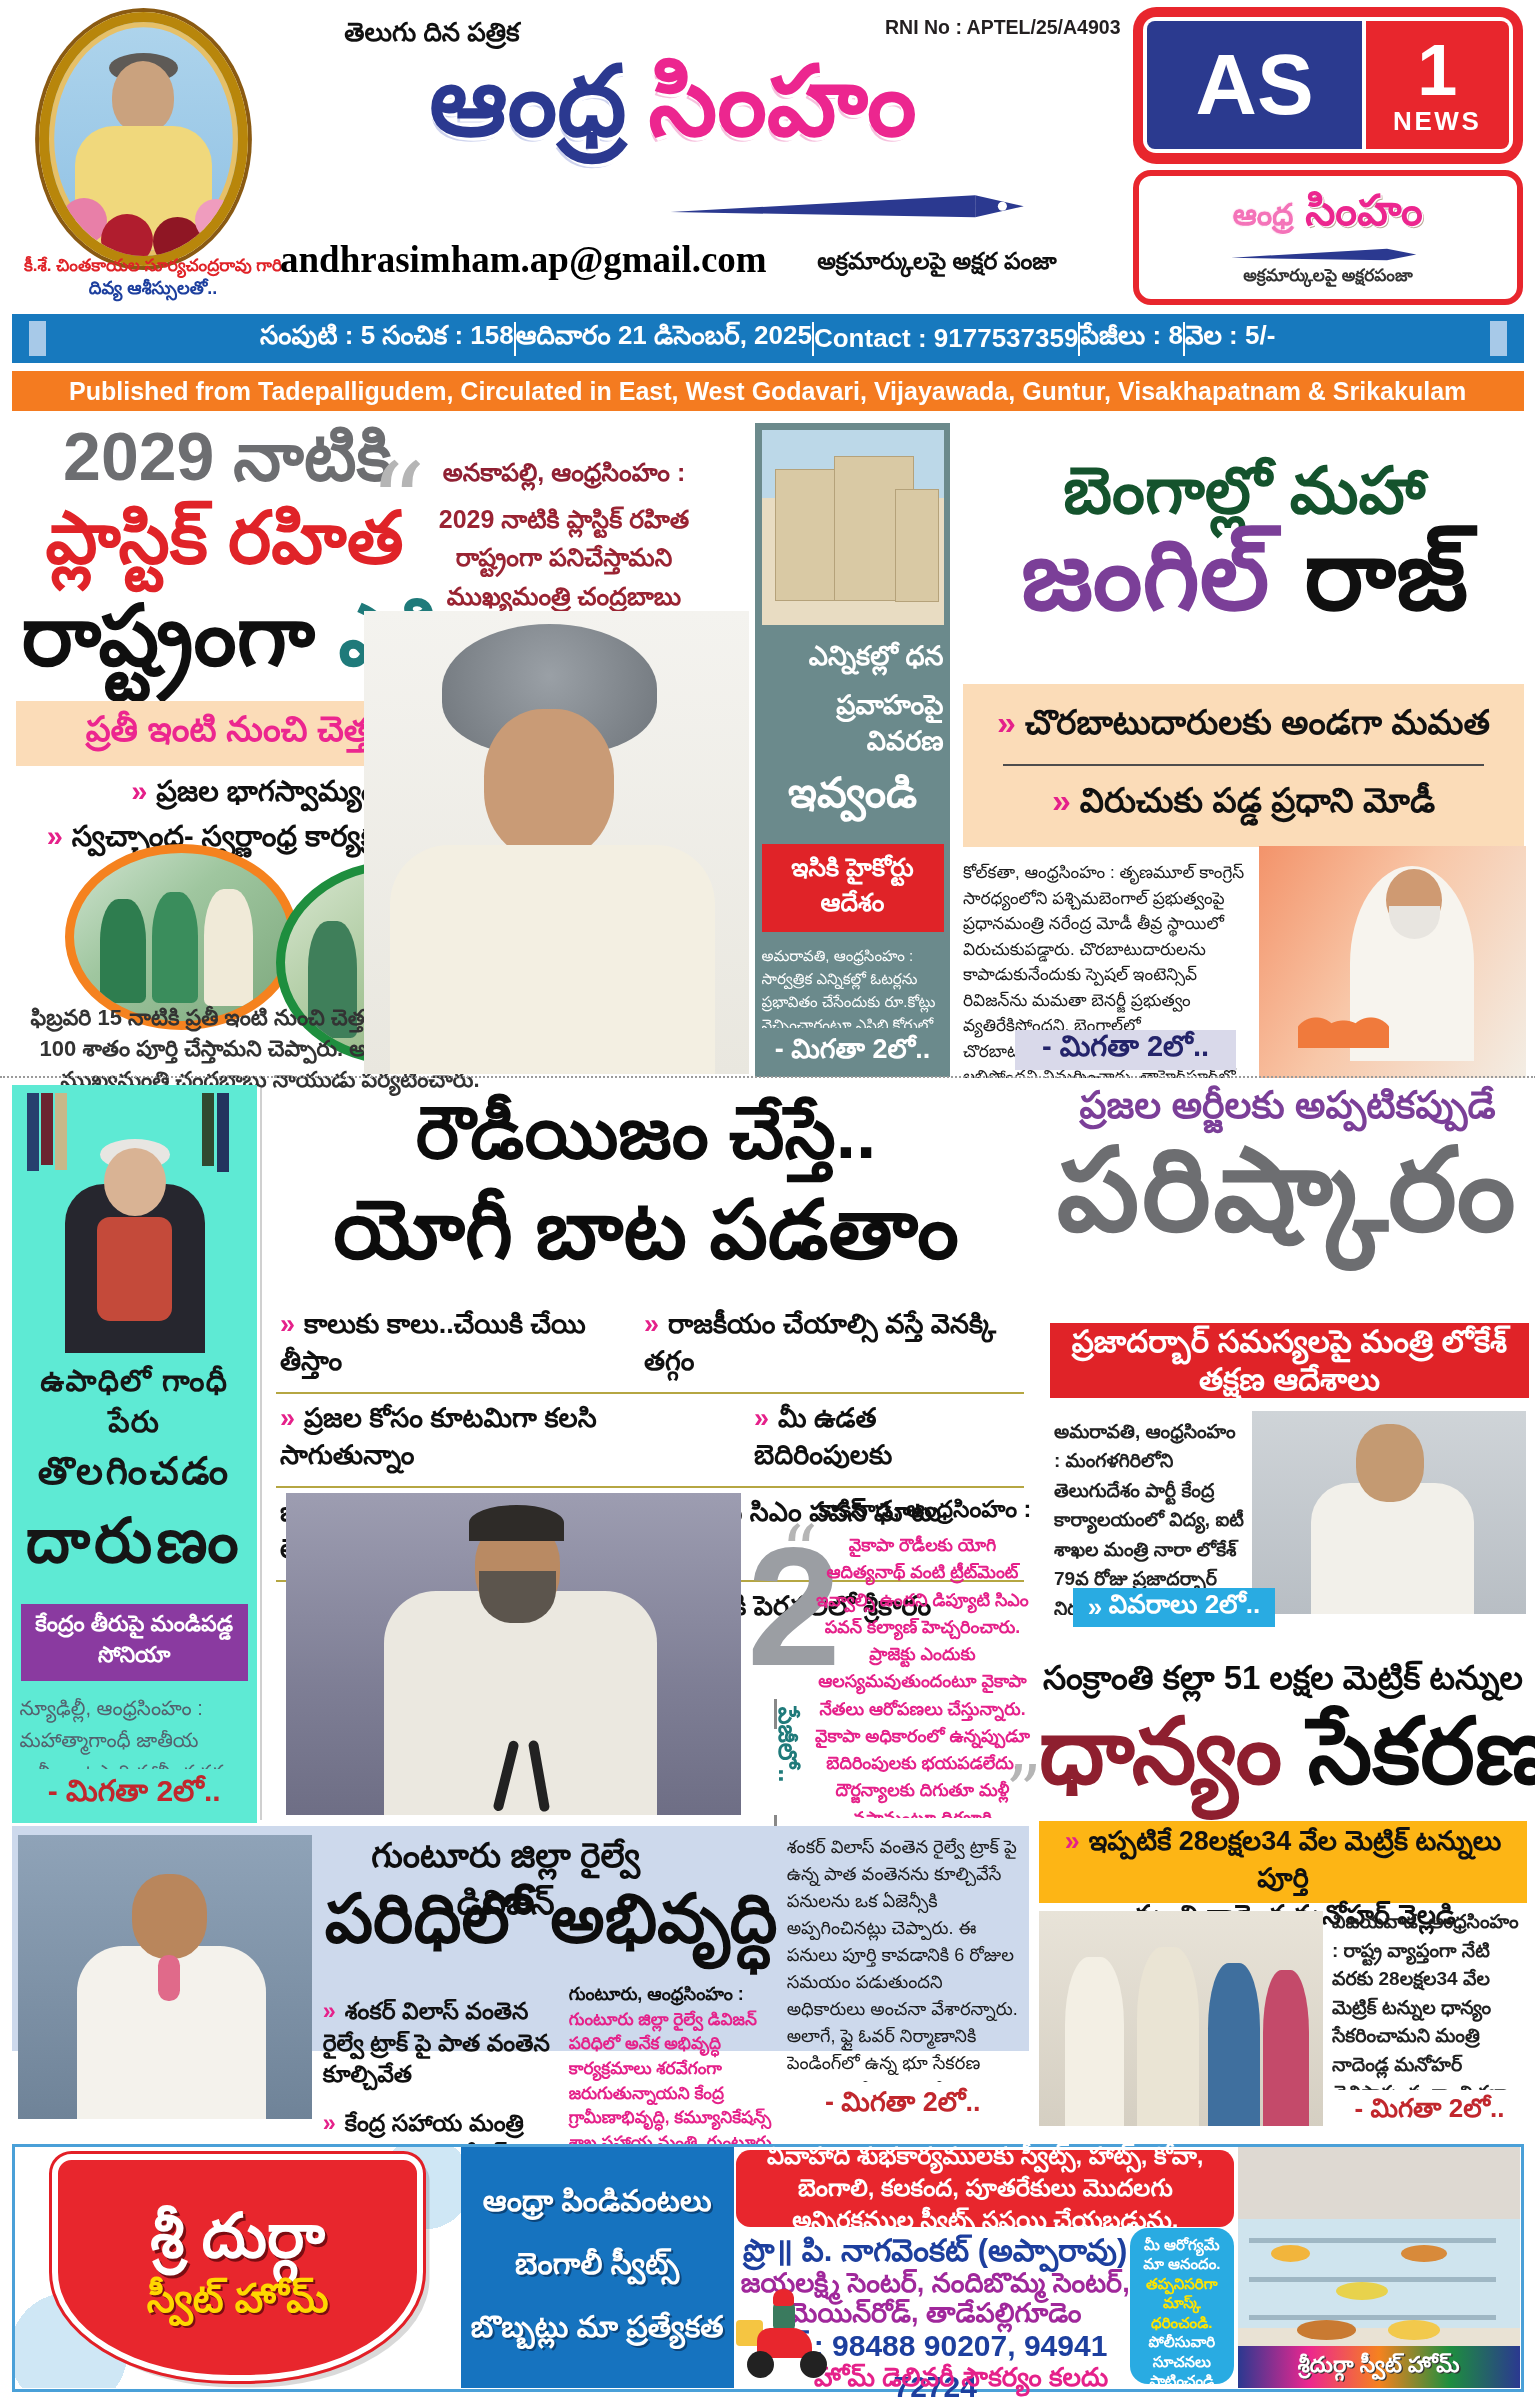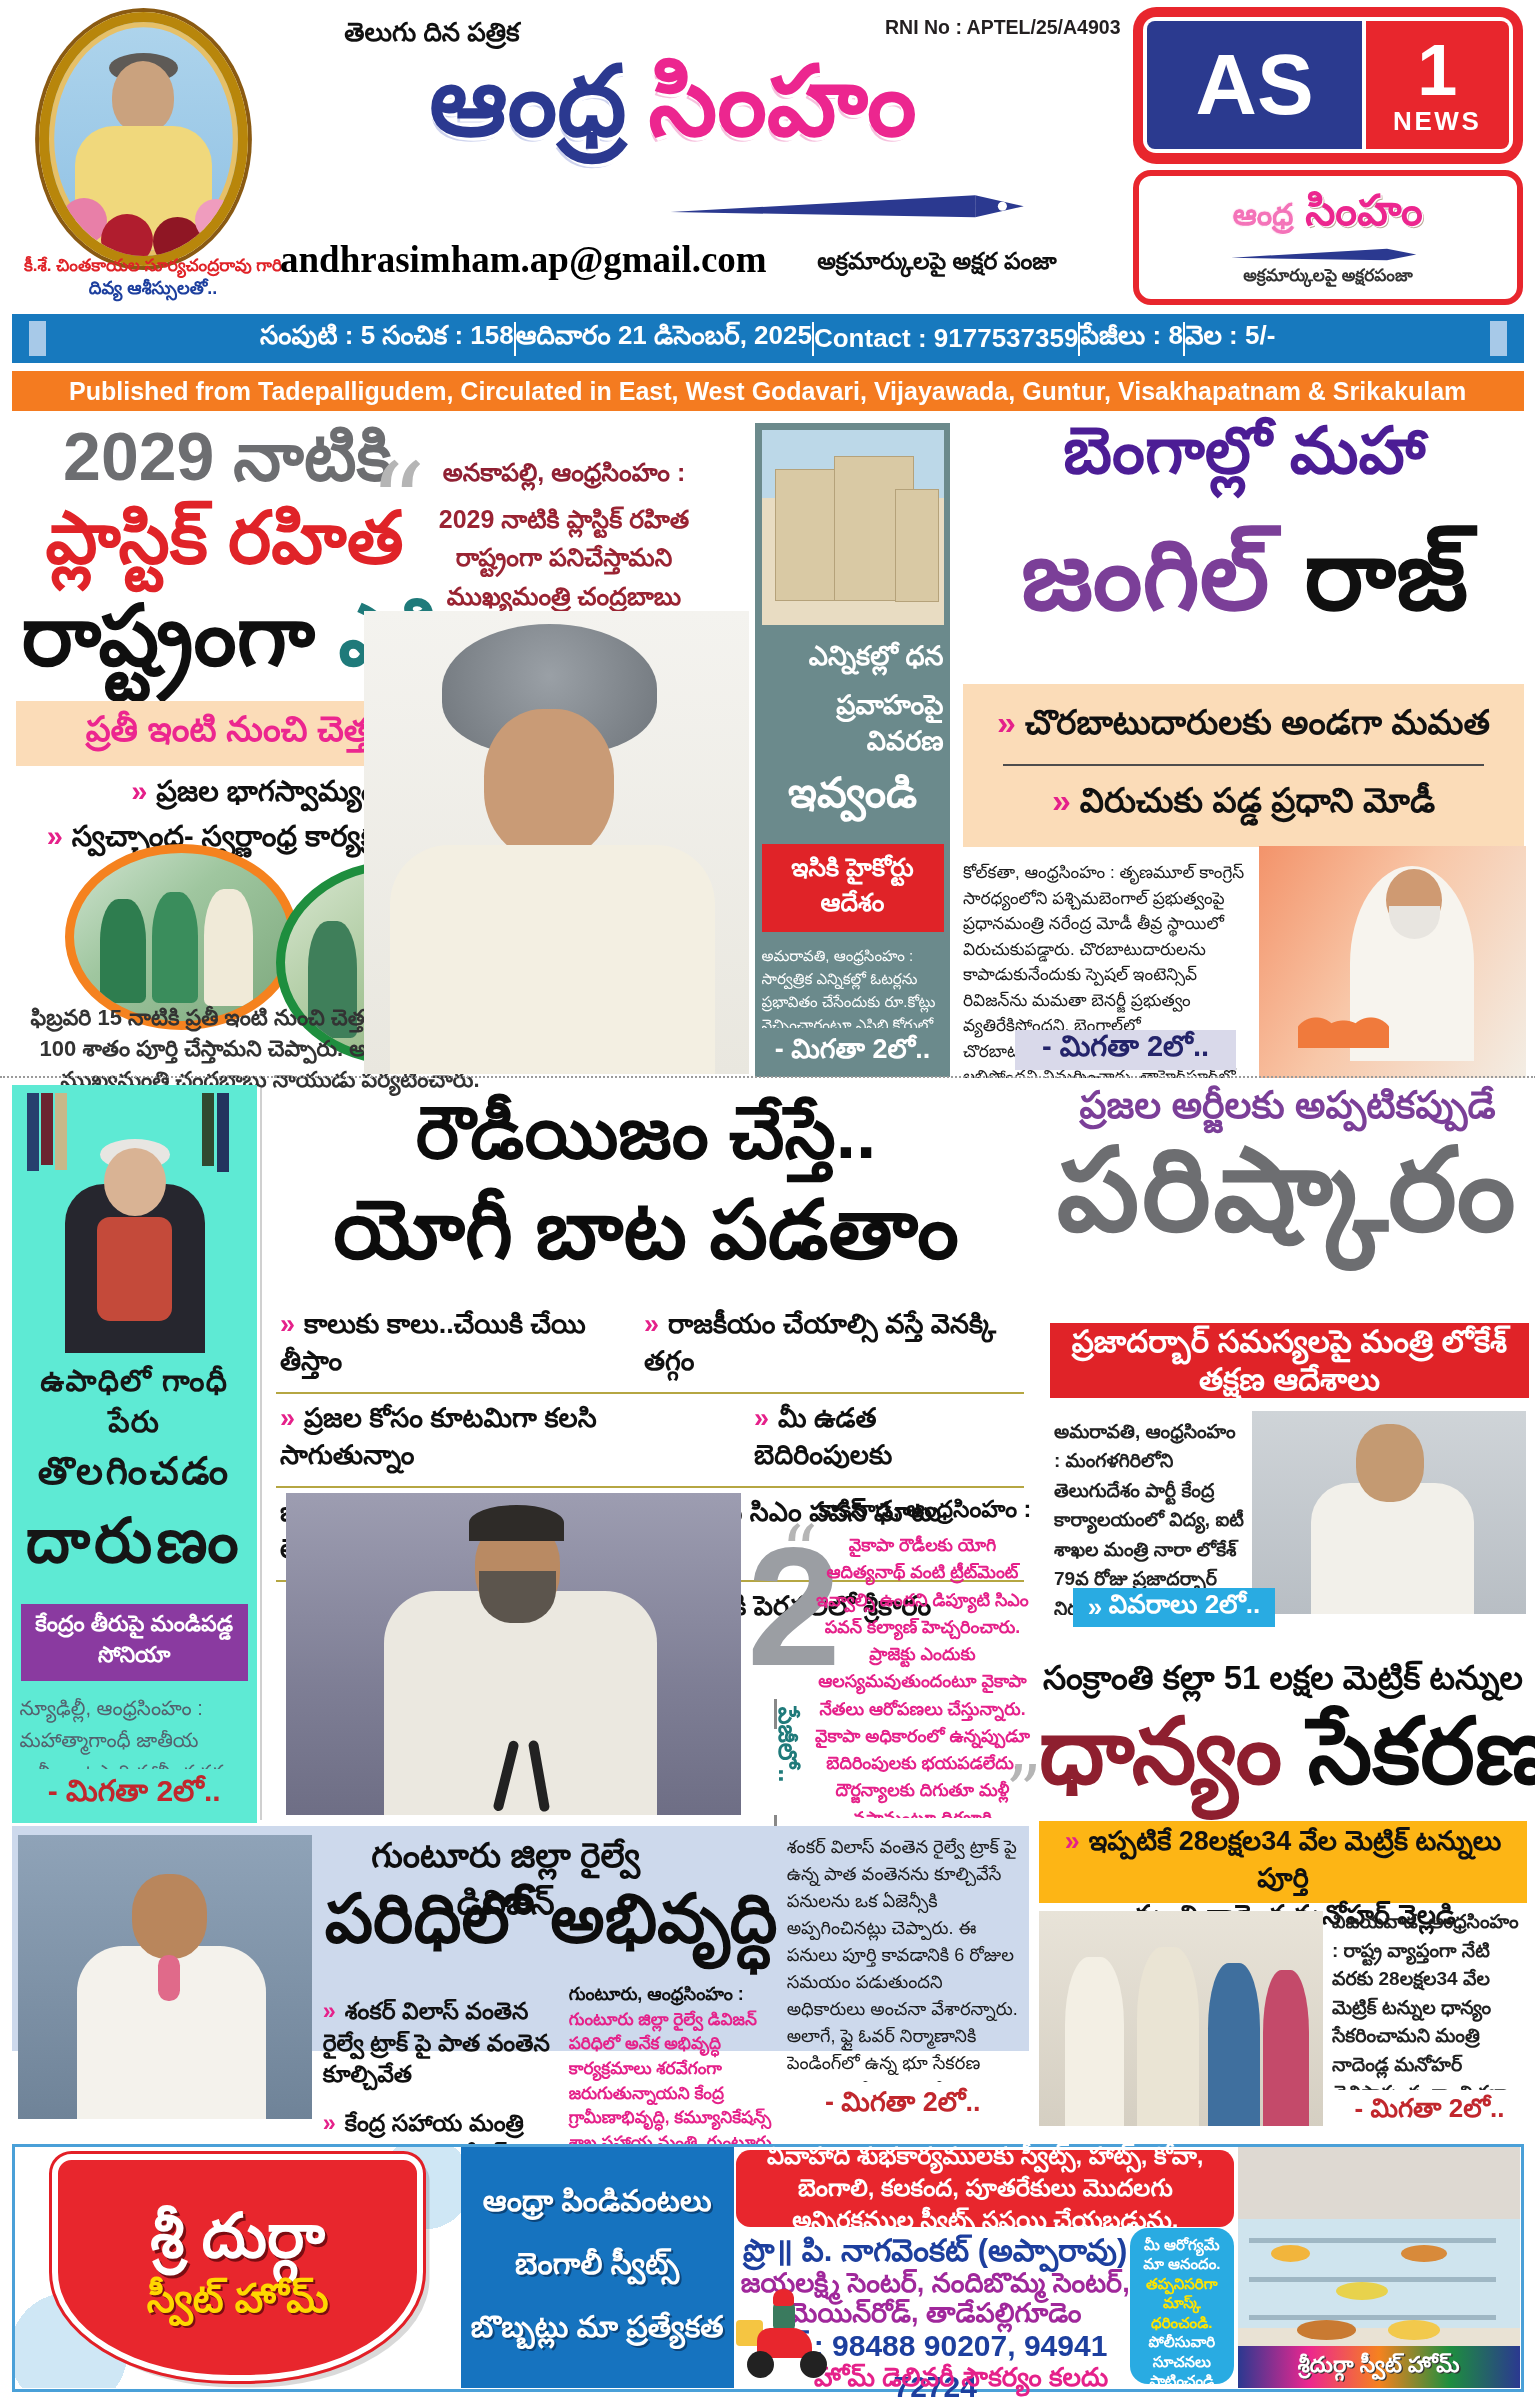--- a/index.html
+++ b/index.html
@@ -86,21 +86,21 @@
   .court-img{width:100%;height:195px;background:linear-gradient(#bcd8e8 0 35%,#e8dcc2 35% 100%);position:relative;flex:none;overflow:hidden;}
   .ci-block{position:absolute;background:#d9c9a4;border:1.3px solid #b5a27a;}
   .court-h1{color:#fff;font-size:27px;font-weight:bold;text-align:right;margin-top:13px;line-height:1.35;}
   .court-h3{color:#fff;font-size:42px;font-weight:bold;text-align:center;margin-top:9px;}
   .court-order{background:#e02328;color:#fff;font-size:25px;font-weight:bold;text-align:center;
     padding:9px 2.6px;margin-top:17px;flex:none;}
   .court-body{color:#fff;font-size:15px;line-height:1.55;margin-top:11.7px;flex:1;overflow:hidden;font-weight:500;}
   .court-more{color:#fff;font-size:27px;font-weight:bold;text-align:center;margin-top:5.2px;flex:none;}
 
   
-  .bengal-h1{left:963px;top:413px;width:563px;font-size:65px;font-weight:bold;color:#4c1d95;text-align:center;}
+  .bengal-h1{left:963px;top:453px;width:563px;font-size:65px;font-weight:bold;color:#14532d;text-align:center;}
   .bengal-h2{left:963px;top:519px;width:563px;font-size:98px;font-weight:bold;text-align:center;white-space:nowrap;}
   .bh-purple{color:#7b3f98;} .bh-black{color:#101010;margin-left:8px;}
   .bengal-box{left:963px;top:684px;width:561px;height:163px;background:#fbdcb8;display:flex;
     flex-direction:column;justify-content:space-evenly;padding:3.9px 13px;box-sizing:border-box;}
   .bengal-box .bx{font-size:34px;font-weight:bold;color:#111;text-align:center;}
   .bengal-line{height:2px;background:#4d4d4d;width:90%;margin:0 auto;}
   .bengal-body{left:963px;top:860px;width:291px;height:218px;font-size:17px;line-height:1.5;
     color:#1a1a1a;font-weight:500;overflow:hidden;}
   .bengal-more{left:1015px;top:1030px;width:221px;height:40px;background:#d9d9ea;display:flex;
     align-items:center;justify-content:center;font-size:29px;font-weight:bold;color:#24246a;}

